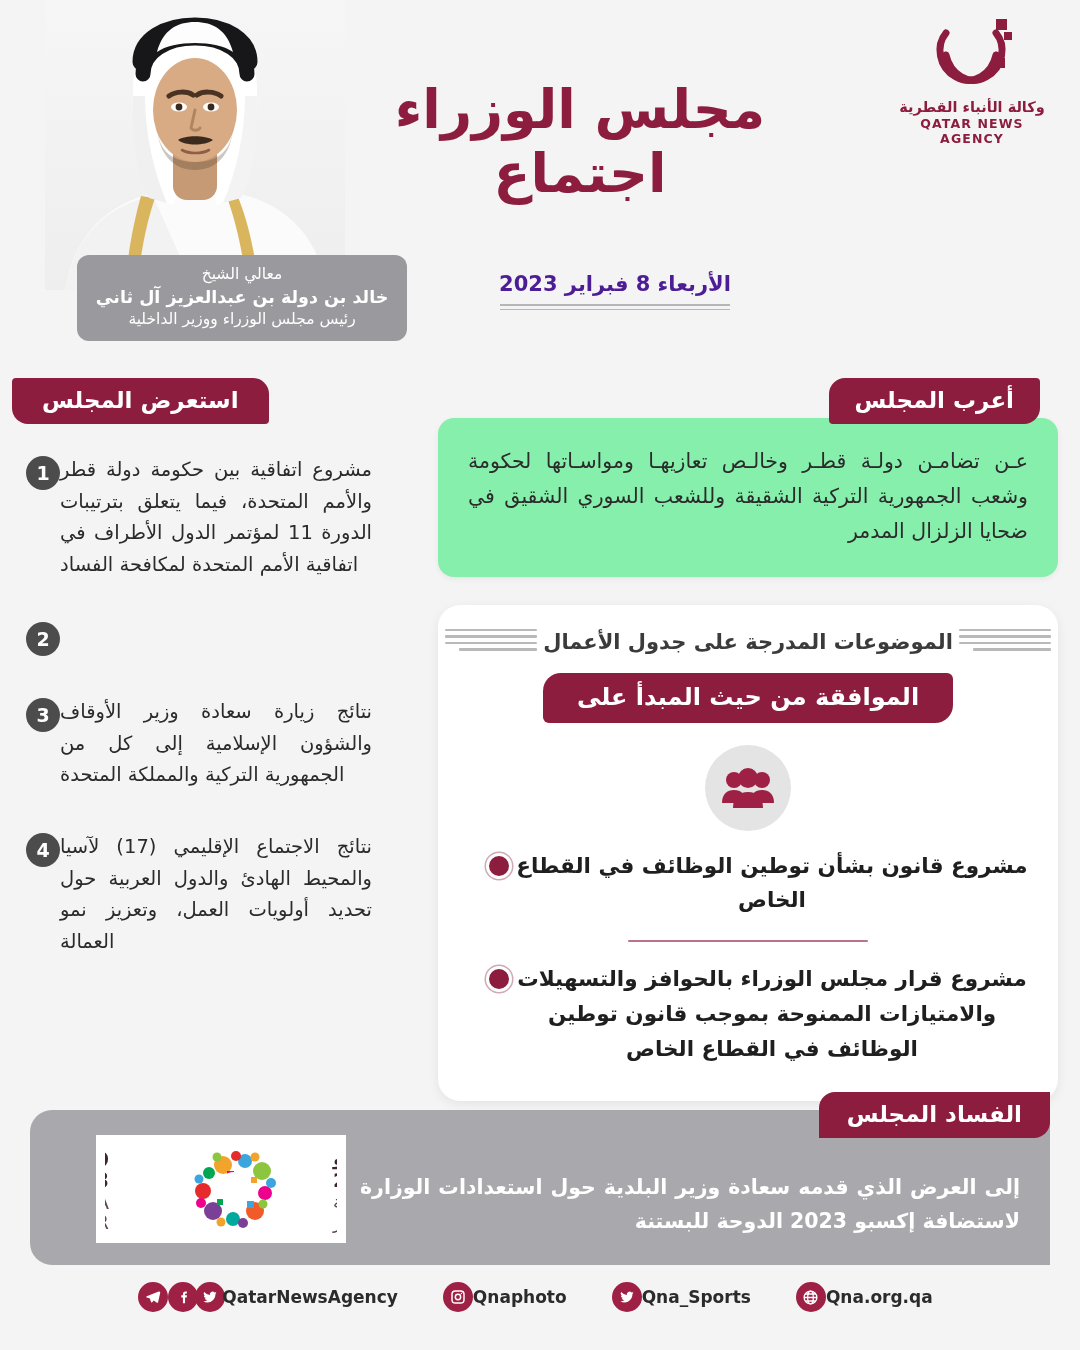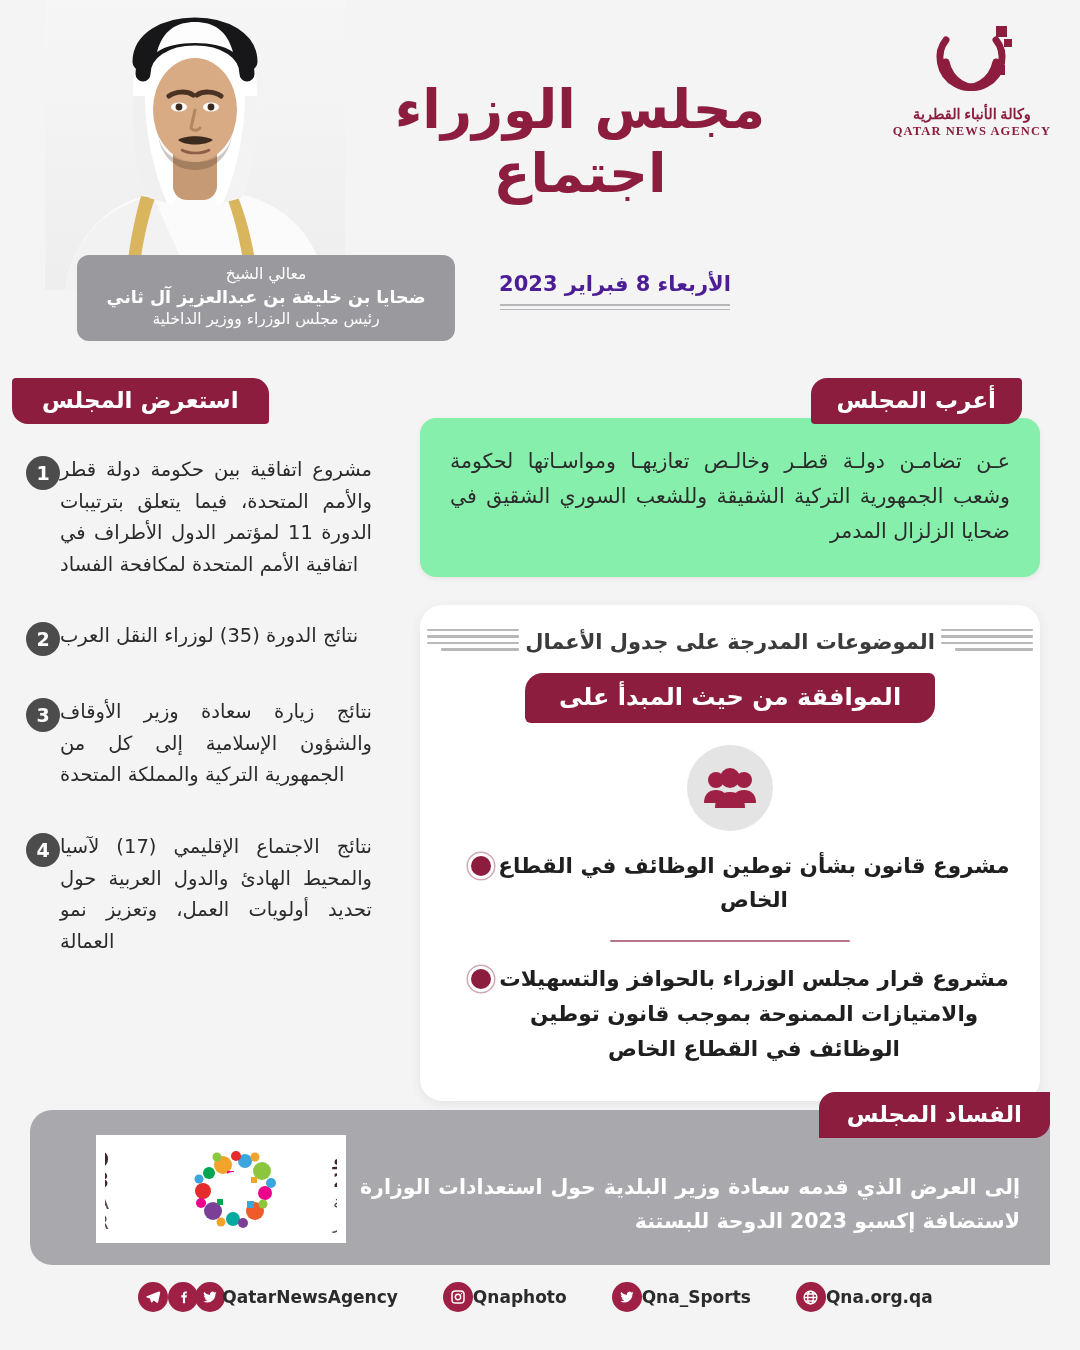--- a/index.html
+++ b/index.html
@@ -12,40 +12,40 @@
   .page{position:relative;width:1080px;height:1350px;background:#f4f4f4;}
 
   
   .portrait-wrap{position:absolute;left:45px;top:0;width:300px;height:300px;}
   .portrait{
     position:absolute;left:0;top:0;width:300px;height:290px;
     overflow:hidden;
   }
   .portrait svg{display:block;}
   .name-plate{
-    position:absolute;left:32px;top:255px;width:378px;
+    position:absolute;left:32px;top:255px;width:330px;
     background:#9a9a9e;border-radius:12px;
     padding:9px 14px 11px;box-sizing:border-box;
     text-align:center;color:#ffffff;z-index:5;
   }
   .name-plate .l1{font-size:15.5px;font-weight:400;line-height:1.35;}
   .name-plate .l2{font-size:17.5px;font-weight:700;line-height:1.4;letter-spacing:-.2px;}
   .name-plate .l3{font-size:15.5px;font-weight:400;line-height:1.35;}
 
   .title-block{position:absolute;right:280px;top:78px;text-align:center;width:440px;}
   .title-block .t{
     color:#8c1d3e;font-weight:800;font-size:54px;line-height:1.18;
     letter-spacing:-.5px;
   }
   .date-block{position:absolute;right:300px;top:272px;width:330px;text-align:center;}
   .date-block .d{color:#4c1d95;font-weight:700;font-size:21px;}
   .date-rule{margin:8px auto 0;width:230px;}
   .date-rule i{display:block;height:1.5px;background:#b6b6ba;margin-bottom:3px;}
 
-  .qna-logo{position:absolute;right:28px;top:22px;width:160px;text-align:center;font-family:Liberation Serif, serif;}
+  .qna-logo{position:absolute;right:28px;top:15px;width:160px;text-align:center;}
   .qna-logo .mark{width:92px;height:80px;margin:0 auto 4px;}
   .qna-logo .ar{color:#8c1d3e;font-size:14.5px;font-weight:700;letter-spacing:.3px;}
   .qna-logo .en{color:#8c1d3e;font-size:12.5px;font-weight:700;letter-spacing:1.1px;margin-top:1px;}
 
   
   .ribbon{
     background:#8c1d3e;color:#fff;font-weight:700;
     display:inline-block;box-sizing:border-box;
     padding:9px 26px 11px;font-size:23px;
     border-radius:16px 4px 16px 4px;
@@ -63,21 +63,21 @@
     display:flex;align-items:center;justify-content:center;
     margin-left:14px;margin-top:2px;
   }
   .item .txt{
     flex:1 1 auto;color:#2b2b2b;font-size:19.5px;line-height:1.62;
     text-align:justify;text-align-last:left;font-weight:500;
     direction:rtl;
   }
 
   
-  .right-col{position:absolute;right:40px;top:378px;width:620px;}
+  .right-col{position:absolute;right:22px;top:378px;width:620px;}
   .right-head{text-align:right;padding-right:18px;}
   .expr-card{
     margin-top:-6px;background:#86efac;border-radius:16px;
     padding:26px 30px 28px;box-sizing:border-box;
     box-shadow:0 2px 6px rgba(0,0,0,.06);
   }
   .expr-card p{
     margin:0;color:#2b2b2b;font-size:20.5px;line-height:1.7;
     text-align:justify;text-align-last:right;font-weight:500;
   }
@@ -206,21 +206,21 @@
 
           <path d="M96 62 C96 40 120 26 150 26 C180 26 204 40 204 62" stroke="#17171a" stroke-width="17" fill="none" stroke-linecap="round"></path>
           <path d="M98 74 C98 52 121 38 150 38 C179 38 202 52 202 74" stroke="#17171a" stroke-width="15" fill="none" stroke-linecap="round"></path>
 
           <path d="M112 52 C118 30 132 22 150 22 C168 22 182 30 188 52 C172 40 128 40 112 52 Z" fill="#fdfdfd"></path>
         </g>
       </svg>
     </div>
     <div class="name-plate">
       <div class="l1">معالي الشيخ</div>
-      <div class="l2">ضحايا بن خليفة بن عبدالعزيز آل ثاني</div>
+      <div class="l2">خالد بن دولة بن عبدالعزيز آل ثاني</div>
       <div class="l3">رئيس مجلس الوزراء ووزير الداخلية</div>
     </div>
   </div>
 
   <div class="title-block">
     <div class="t">مجلس الوزراء</div>
     <div class="t">اجتماع</div>
   </div>
   <div class="date-block">
     <div class="d">الأربعاء 8 فبراير 2023</div>
@@ -252,21 +252,20 @@
     </div>
     <div class="items">
 
       <div class="item">
         <div class="num">1</div>
         <div class="txt">مشروع اتفاقية بين حكومة دولة قطر والأمم المتحدة، فيما يتعلق بترتيبات الدورة 11 لمؤتمر الدول الأطراف في اتفاقية الأمم المتحدة لمكافحة الفساد</div>
       </div>
 
       <div class="item">
         <div class="num">2</div>
-        <div class="txt">نتائج الدورة (35) لوزراء النقل العرب</div>
       </div>
 
       <div class="item">
         <div class="num">3</div>
         <div class="txt">نتائج زيارة سعادة وزير الأوقاف والشؤون الإسلامية إلى كل من الجمهورية التركية والمملكة المتحدة</div>
       </div>
 
       <div class="item">
         <div class="num">4</div>
         <div class="txt">نتائج الاجتماع الإقليمي (17) لآسيا والمحيط الهادئ والدول العربية حول تحديد أولويات العمل، وتعزيز نمو العمالة</div>

